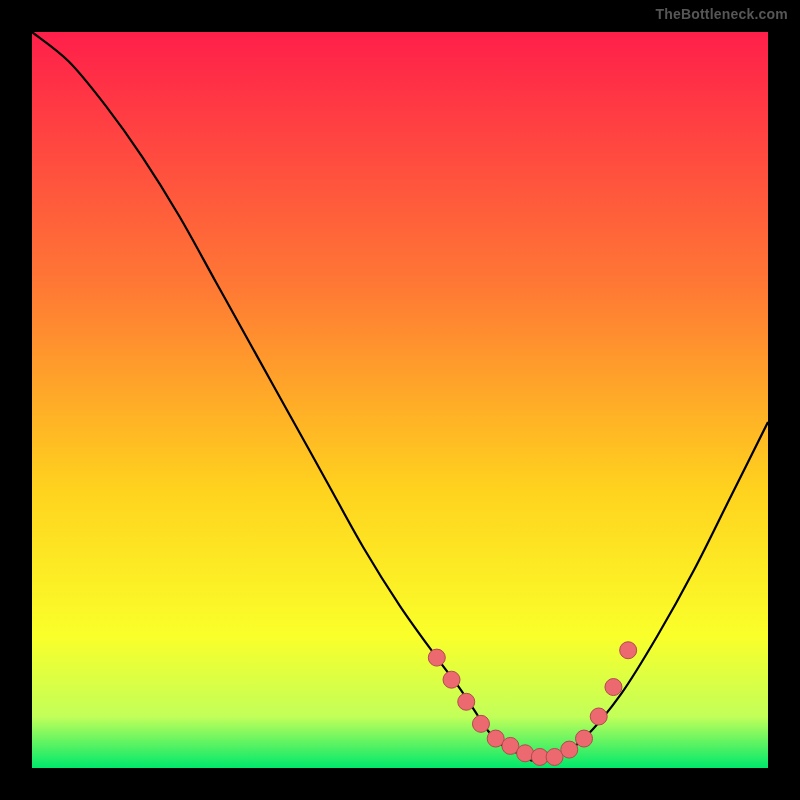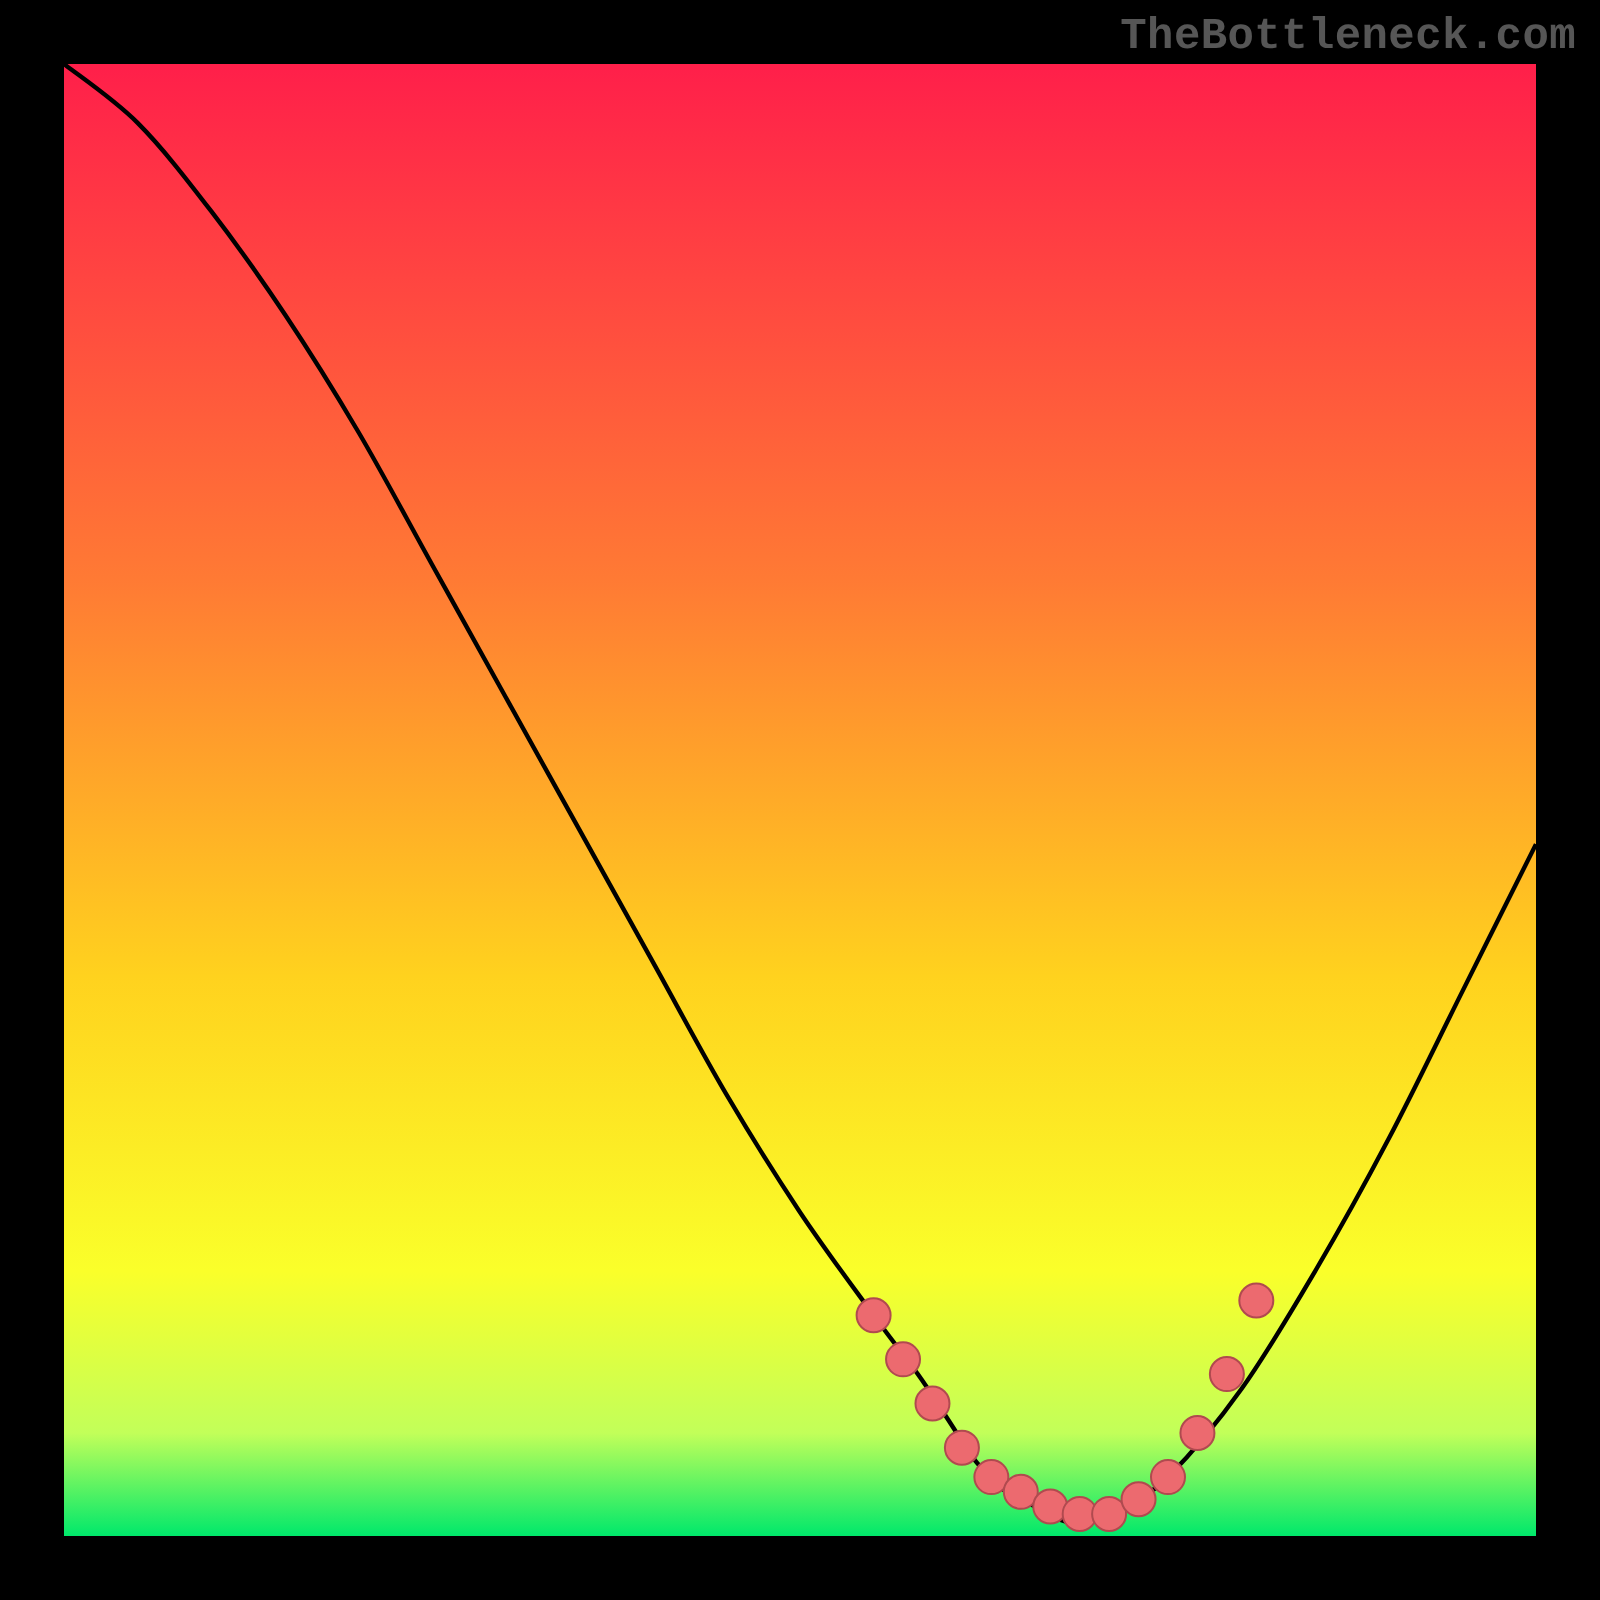--- a/index.html
+++ b/index.html
@@ -22,22 +22,22 @@
     position: absolute;
     left: 32px;
     top: 32px;
     width: 736px;
     height: 736px;
   }
   .watermark {
     position: absolute;
     top: 6px;
     right: 12px;
-    font-family: Liberation Mono, monospace;
-    font-size: 22px;
+    font-family: Liberation Sans, sans-serif;
+    font-size: 14px;
     font-weight: 600;
     color: #565656;
     letter-spacing: 0.2px;
     user-select: none;
   }
   svg { display: block; }
 </style>
 </head>
 <body>
 

